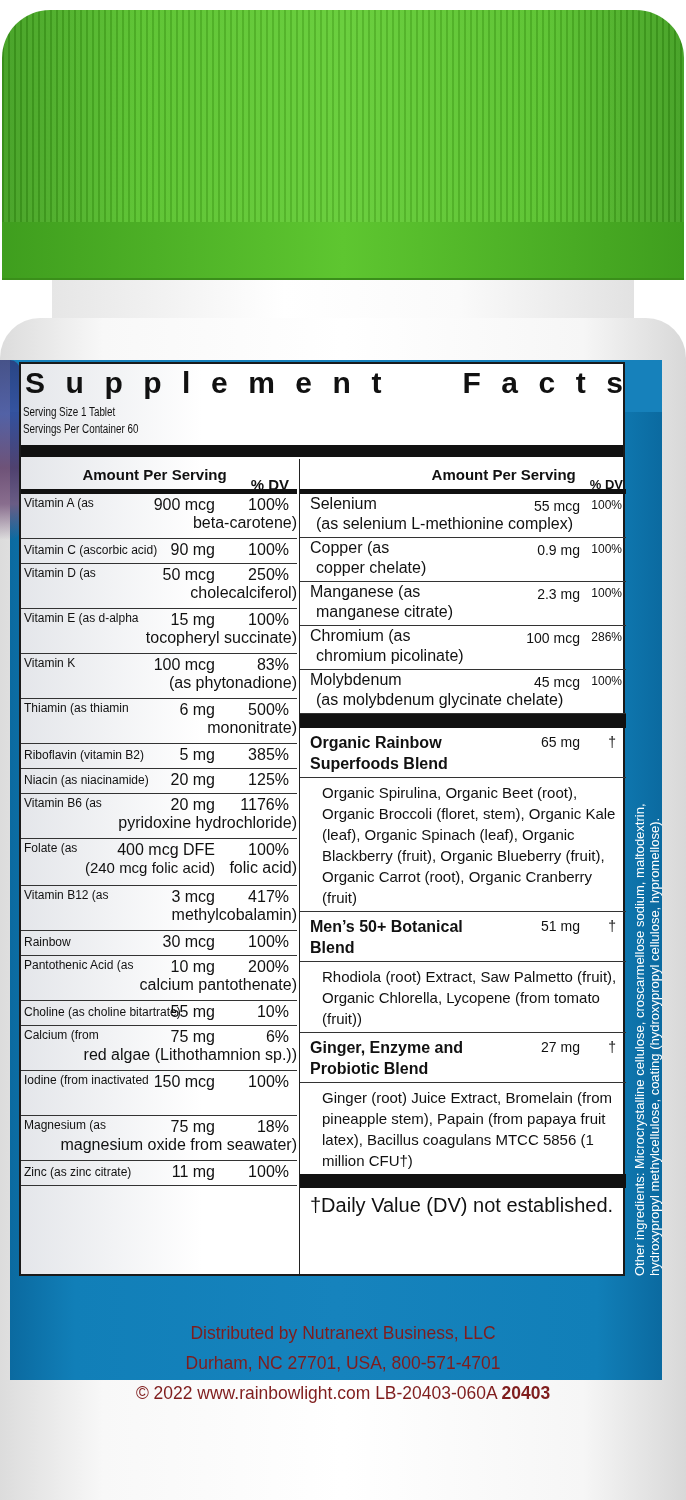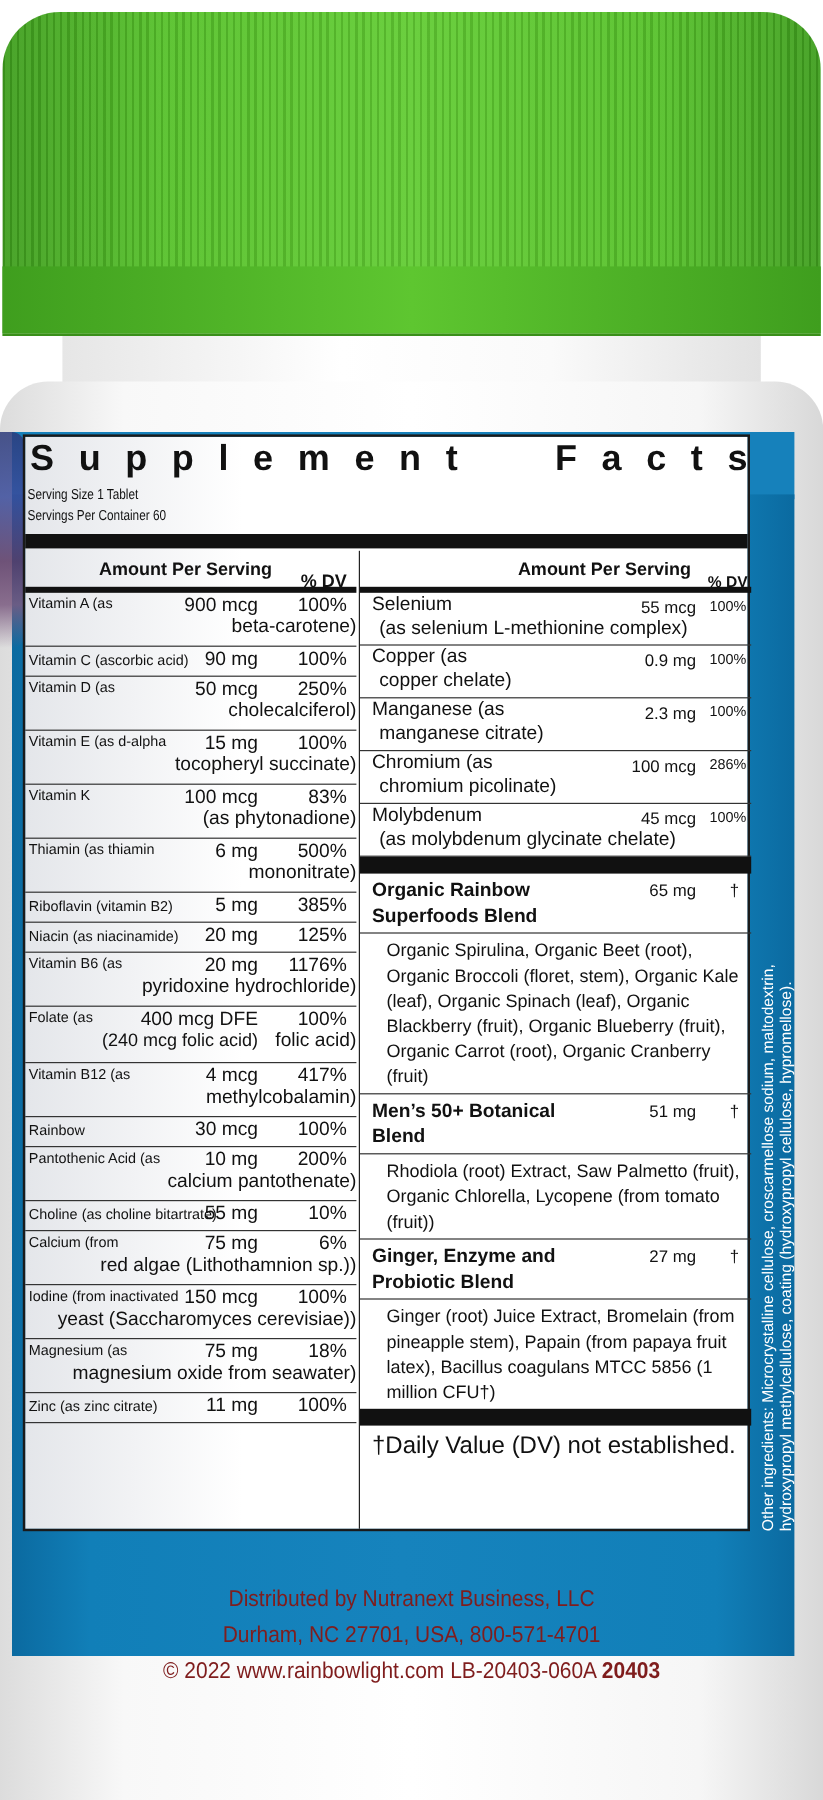--- a/index.html
+++ b/index.html
@@ -189,21 +189,21 @@
           <span class="amount"><span>20 mg</span></span>
           <span class="pdv">1176%</span>
         </div>
         <div class="row tall" style="height: 46px;">
           <div class="name"><span class="n1">Folate (as</span><span class="name-sub">folic acid)</span></div>
           <span class="amount" style="text-align: right;"><span>400 mcg DFE</span><br><span style="font-size:15px">(240 mcg folic acid)</span></span>
           <span class="pdv">100%</span>
         </div>
         <div class="row tall">
           <div class="name"><span class="n1">Vitamin B12 (as</span><span class="name-sub">methylcobalamin)</span></div>
-          <span class="amount"><span>4 mcg</span></span>
+          <span class="amount"><span>3 mcg</span></span>
           <span class="pdv">417%</span>
         </div>
         <div class="row short">
           <div class="name"><span class="n1">Rainbow</span></div>
           <span class="amount"><span>30 mcg</span></span>
           <span class="pdv">100%</span>
         </div>
         <div class="row tall">
           <div class="name"><span class="n1">Pantothenic Acid (as</span><span class="name-sub">calcium pantothenate)</span></div>
           <span class="amount"><span>10 mg</span></span>
@@ -213,21 +213,21 @@
           <div class="name"><span class="n1">Choline (as choline bitartrate)</span></div>
           <span class="amount"><span>55 mg</span></span>
           <span class="pdv">10%</span>
         </div>
         <div class="row tall">
           <div class="name"><span class="n1">Calcium (from</span><span class="name-sub">red algae (Lithothamnion sp.))</span></div>
           <span class="amount"><span>75 mg</span></span>
           <span class="pdv">6%</span>
         </div>
         <div class="row tall">
-          <div class="name"><span class="n1">Iodine (from inactivated</span><span class="name-sub">yeast (Saccharomyces cerevisiae))</span></div>
+          <div class="name"><span class="n1">Iodine (from inactivated</span></div>
           <span class="amount"><span>150 mcg</span></span>
           <span class="pdv">100%</span>
         </div>
         <div class="row tall">
           <div class="name"><span class="n1">Magnesium (as</span><span class="name-sub">magnesium oxide from seawater)</span></div>
           <span class="amount"><span>75 mg</span></span>
           <span class="pdv">18%</span>
         </div>
         <div class="row short">
           <div class="name"><span class="n1">Zinc (as zinc citrate)</span></div>

